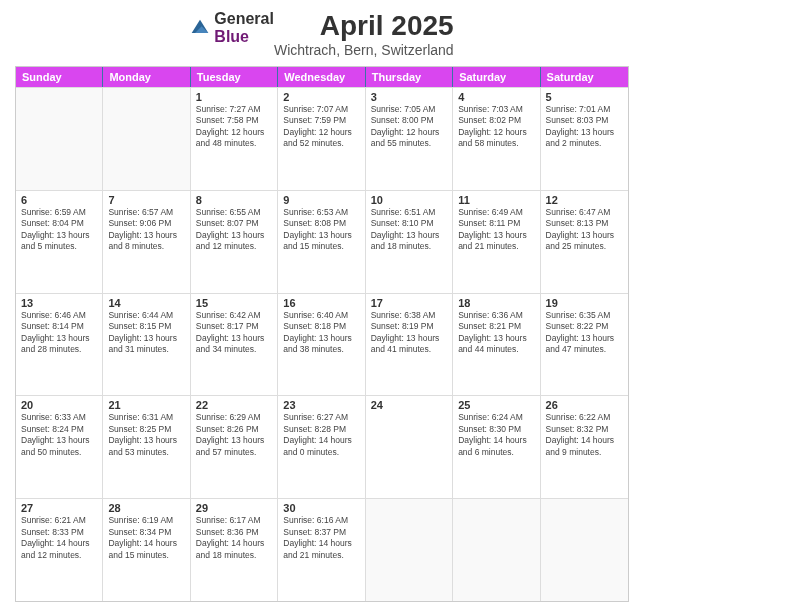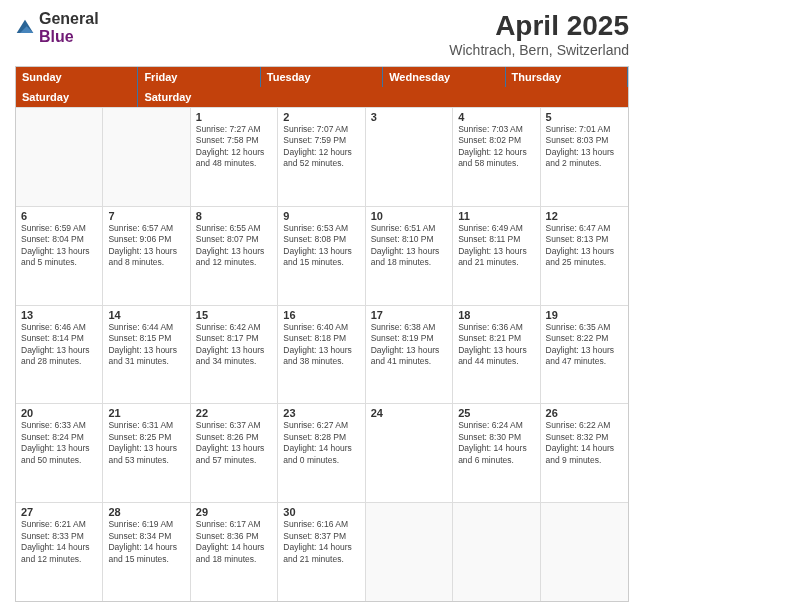--- a/index.html
+++ b/index.html
@@ -9,20 +9,21 @@
       font-family: Arial, sans-serif;
       background: #fff;
       overflow: hidden;
     }
     .page {
       width: 644px;
       height: 612px;
       padding: 10px 15px;
       display: flex;
       flex-direction: column;
+      align-items: center;
     }
     .header {
       display: flex;
       justify-content: space-between;
       align-items: flex-start;
       margin-bottom: 8px;
     }
     .logo {
       display: flex;
       align-items: center;
@@ -55,22 +56,22 @@
       color: #555;
     }
     .calendar {
       flex: 1;
       display: flex;
       flex-direction: column;
       border: 1px solid #ccc;
     }
     .cal-header {
       display: grid;
-      grid-template-columns: repeat(5, 1fr);
-      background: #c2410c;
+      grid-template-columns: repeat(7, 1fr);
+      background: #d946ef;
     }
     .cal-header-cell {
       color: white;
       font-size: 11px;
       font-weight: bold;
       padding: 4px 6px;
       border-right: 1px solid #3a74a6;
       text-align: left;
     }
     .cal-header-cell:last-child { border-right: none; }
@@ -124,21 +125,21 @@
     </div>
     <div class="title-area">
       <div class="main-title">April 2025</div>
       <div class="subtitle">Wichtrach, Bern, Switzerland</div>
     </div>
   </div>
 
   <div class="calendar">
     <div class="cal-header" id="cal-header">
         <div class="cal-header-cell">Sunday</div>
-        <div class="cal-header-cell">Friday</div>
+        <div class="cal-header-cell">Monday</div>
         <div class="cal-header-cell">Tuesday</div>
         <div class="cal-header-cell">Wednesday</div>
         <div class="cal-header-cell">Thursday</div>
         <div class="cal-header-cell">Saturday</div>
         <div class="cal-header-cell">Saturday</div>
       </div>
     <div class="cal-body" id="cal-body">
         <div class="cal-row">
           <div class="cal-cell empty"></div>
           <div class="cal-cell empty"></div>
@@ -149,20 +150,23 @@
 Daylight: 12 hours and 48 minutes.</div>
           </div>
           <div class="cal-cell">
             <div class="day-num">2</div>
             <div class="day-info" style="white-space: pre-line;">Sunrise: 7:07 AM
 Sunset: 7:59 PM
 Daylight: 12 hours and 52 minutes.</div>
           </div>
           <div class="cal-cell">
             <div class="day-num">3</div>
+            <div class="day-info" style="white-space: pre-line;">Sunrise: 7:05 AM
+Sunset: 8:00 PM
+Daylight: 12 hours and 55 minutes.</div>
           </div>
           <div class="cal-cell">
             <div class="day-num">4</div>
             <div class="day-info" style="white-space: pre-line;">Sunrise: 7:03 AM
 Sunset: 8:02 PM
 Daylight: 12 hours and 58 minutes.</div>
           </div>
           <div class="cal-cell">
             <div class="day-num">5</div>
             <div class="day-info" style="white-space: pre-line;">Sunrise: 7:01 AM
@@ -266,21 +270,21 @@
 Daylight: 13 hours and 50 minutes.</div>
           </div>
           <div class="cal-cell">
             <div class="day-num">21</div>
             <div class="day-info" style="white-space: pre-line;">Sunrise: 6:31 AM
 Sunset: 8:25 PM
 Daylight: 13 hours and 53 minutes.</div>
           </div>
           <div class="cal-cell">
             <div class="day-num">22</div>
-            <div class="day-info" style="white-space: pre-line;">Sunrise: 6:37 AM
+            <div class="day-info" style="white-space: pre-line;">Sunrise: 6:29 AM
 Sunset: 8:26 PM
 Daylight: 13 hours and 57 minutes.</div>
           </div>
           <div class="cal-cell">
             <div class="day-num">23</div>
             <div class="day-info" style="white-space: pre-line;">Sunrise: 6:27 AM
 Sunset: 8:28 PM
 Daylight: 14 hours and 0 minutes.</div>
           </div>
           <div class="cal-cell">

